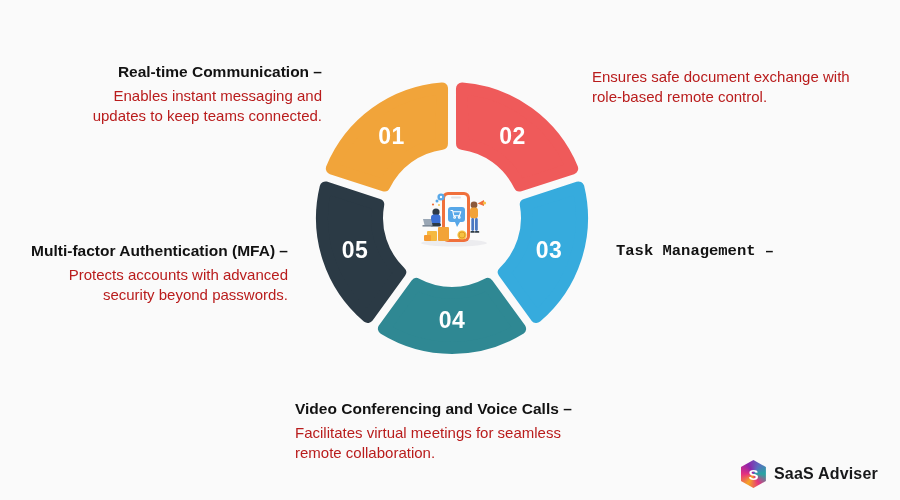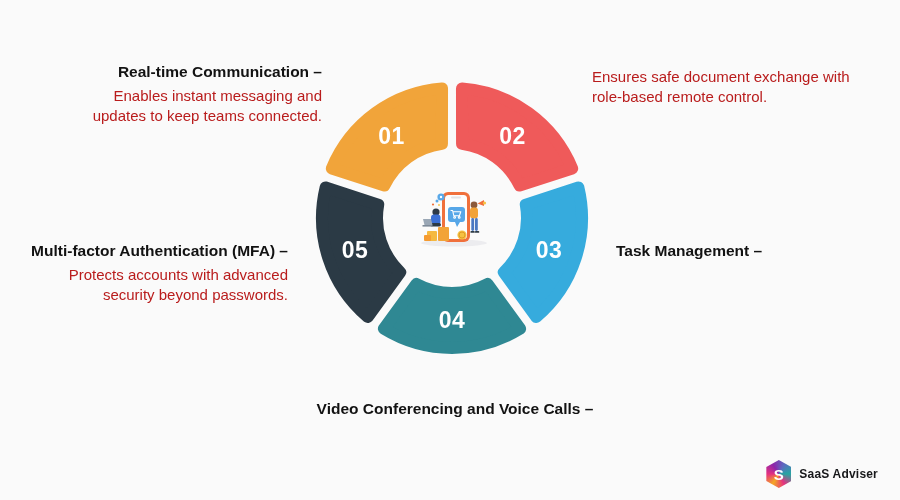--- a/index.html
+++ b/index.html
@@ -10,21 +10,21 @@
     color:#202124;
   }
   .feature { position:absolute; font-size:15px; line-height:1.35; }
   .feature .ftitle {
     font-weight:700; font-size:15.5px; color:#121212;
     margin:0 0 3px 0; white-space:pre-line;
   }
   .feature .fbody { margin:0; white-space:pre-line; color:#b91c1c; }
   .align-right  { text-align:right; }
   .align-left   { text-align:left; }
-  .align-center { text-align:center; }
+  .align-center { }
 
   .donut-wrap { position:absolute; left:302px; top:68px; width:300px; height:300px; }
   .seg-num {
     font-family:"Liberation Sans", sans-serif;
     font-size:23px; font-weight:700; fill:#ffffff;
     text-anchor:middle; dominant-baseline:central; letter-spacing:0.5px;
   }
 
   .brand {
     position:absolute; right:22px; top:460px;
@@ -33,44 +33,46 @@
   .brand-icon {
     width:25px; height:28px;
     clip-path:polygon(50% 0, 100% 25%, 100% 75%, 50% 100%, 0 75%, 0 25%);
     background:conic-gradient(from 210deg, #F5A623, #E5317F, #8E24AA, #5C6BC0, #26A6A2, #E5317F, #F5A623);
     display:flex; align-items:center; justify-content:center;
   }
   .brand-icon span {
     color:#ffffff; font-weight:700; font-size:15px; line-height:1;
     font-family:"Liberation Sans", sans-serif;
   }
-  .brand-name { font-size:12px; font-weight:700; color:#17181A; letter-spacing:0.2px; }
+  .brand-name { font-size:16px; font-weight:700; color:#17181A; letter-spacing:0.2px; }
 </style>
 </head>
 <body>
 
 <div class="canvas">
 
   <div class="feature align-right" style="top:62px; right:578px; width:280px;">
     <p class="ftitle">Real-time Communication –</p>
     <p class="fbody">Enables instant messaging and
 updates to keep teams connected.</p>
   </div>
 
   <div class="feature align-left" style="top:67px; left:592px; width:300px;">
     <p class="fbody">Ensures safe document exchange with
 role-based remote control.</p>
   </div>
 
-  <div class="feature align-left" style="top:241px; left:616px; width:270px;">
+  <div class="feature align-left" style="top:241px; left:616px; width:270px;font-family:Liberation Mono, monospace;">
     <p class="ftitle">Task Management –</p>
   </div>
 
   <div class="feature align-center" style="top:399px; left:295px; width:320px;">
     <p class="ftitle">Video Conferencing and Voice Calls –</p>
+    <p class="fbody">Facilitates virtual meetings for seamless
+remote collaboration.</p>
   </div>
 
   <div class="feature align-right" style="top:241px; right:612px; width:290px;">
     <p class="ftitle">Multi-factor Authentication (MFA) –</p>
     <p class="fbody">Protects accounts with advanced
 security beyond passwords.</p>
   </div>
 
   <div class="donut-wrap">
     <svg width="300" height="300" viewBox="-150 -150 300 300">

